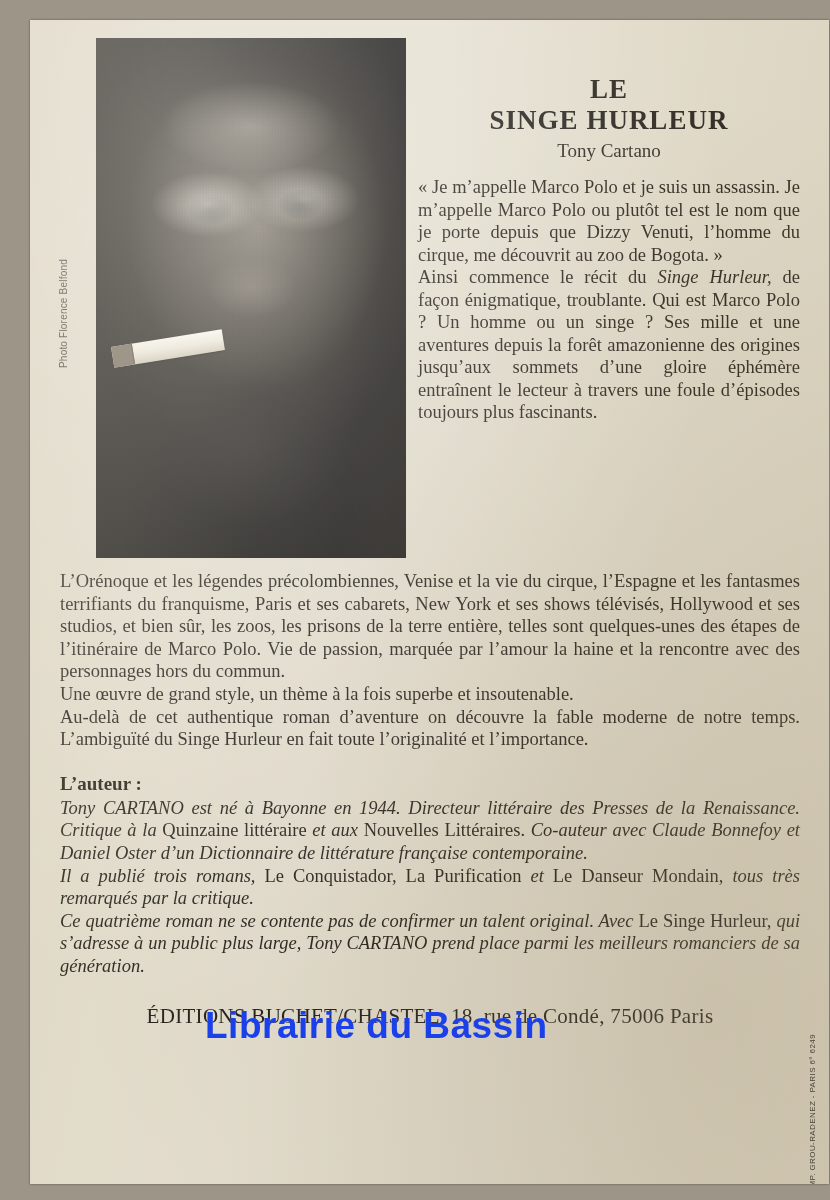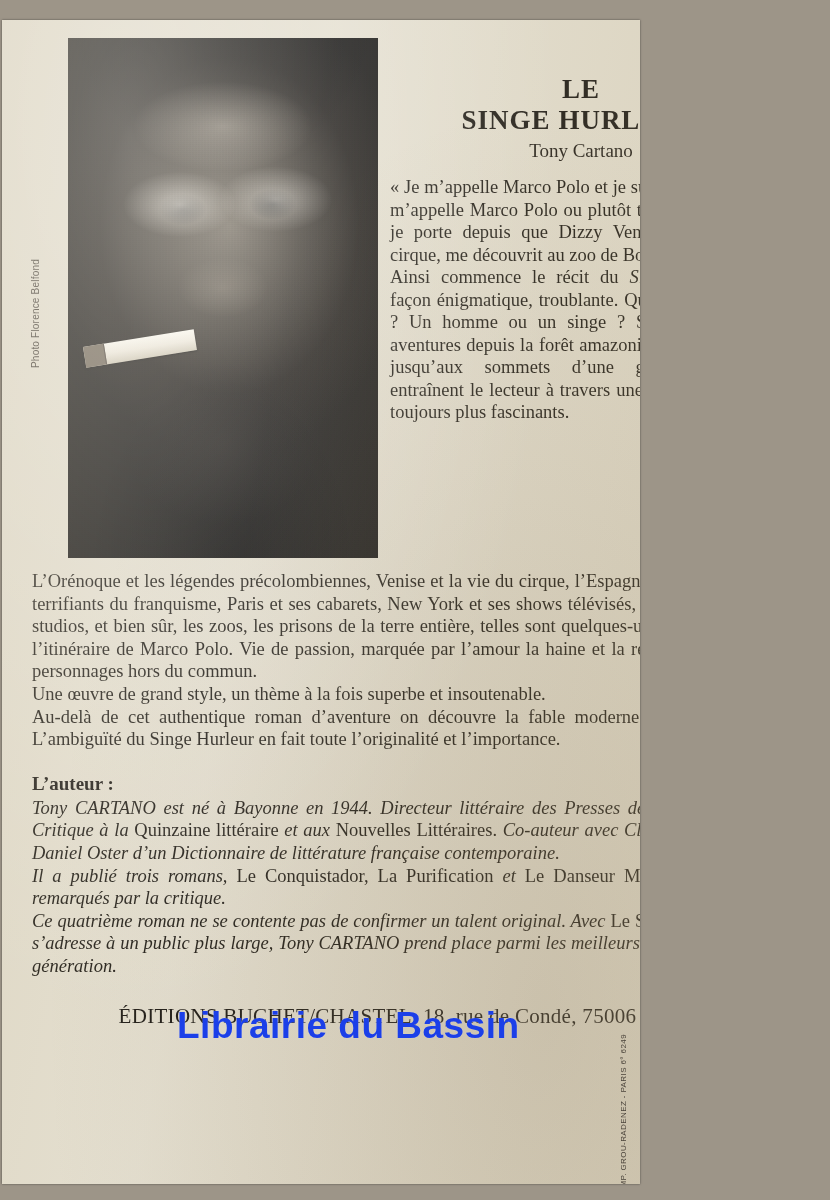--- a/index.html
+++ b/index.html
@@ -16,23 +16,23 @@
 
   
   #scan {
     position: relative;
     width: 830px;
     height: 1200px;
     background: #9d9588;
   }
   #book {
     position: absolute;
-    left: 2px;
+    left: 30px;
     top: 20px;
-    width: 638px;
+    width: 799px;
     height: 1164px;
     background: #e4dfd0;
     box-shadow: 0 0 2px rgba(0,0,0,.5);
     overflow: hidden;
   }
   
   #book:before {
     content: "";
     position: absolute;
     inset: 0;

